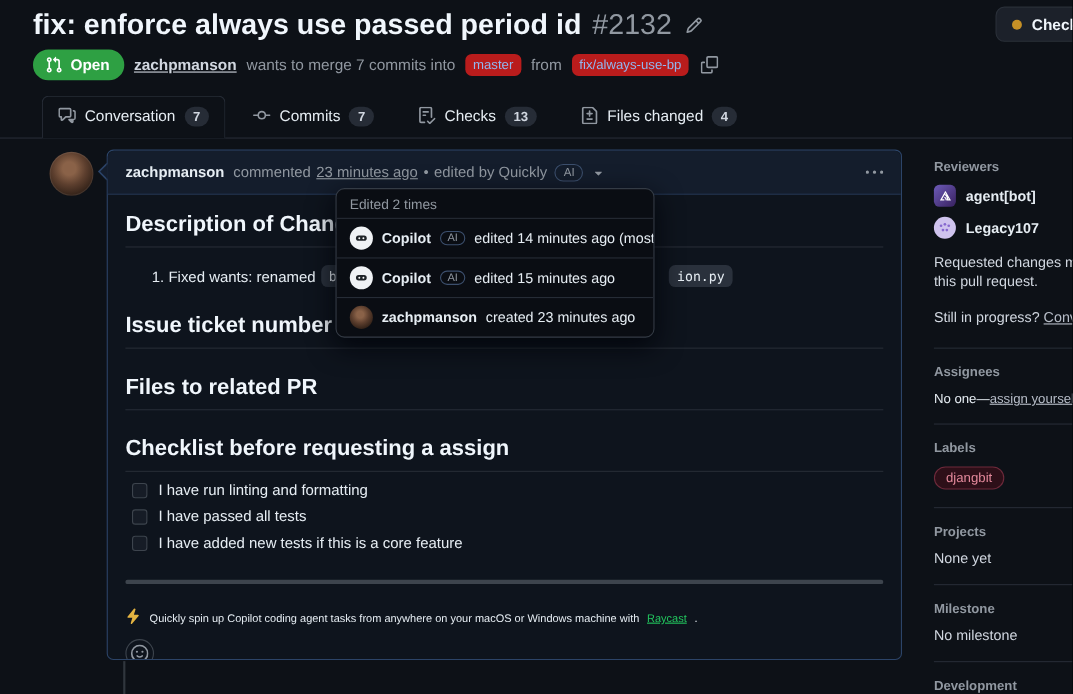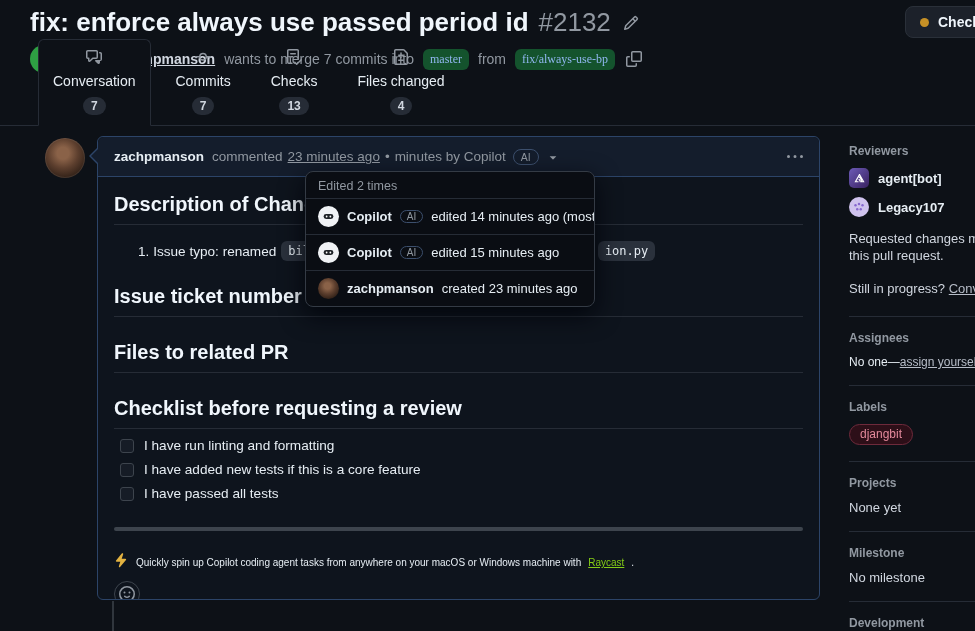--- a/index.html
+++ b/index.html
@@ -12,29 +12,29 @@
   svg { display:block; }
 
   
   .pr-title { position:absolute; left:30px; top:7px; font-size:26px; font-weight:600; color:#f0f6fc; white-space:nowrap; display:flex; align-items:center; gap:10px; }
   .pr-number { color:#9198a1; font-weight:400; }
   .pencil { color:#9198a1; margin-left:2px; cursor:pointer; }
 
   .pr-meta { position:absolute; left:30px; top:45px; display:flex; align-items:center; gap:9px; color:#9198a1; font-size:14px; }
   .state-badge { display:flex; align-items:center; gap:7px; background:#2ea043; color:#fff; font-weight:600; border-radius:999px; padding:6px 13px 6px 11px; font-size:14px; }
   .author-link { color:#d1d7e0; font-weight:600; text-decoration:underline; cursor:pointer; }
-  .branch { font-family:Liberation Serif, serif; font-size:12px; color:#91b7f0; background:#14532d; border-radius:6px; padding:3px 7px; cursor:pointer; }
+  .branch { font-family:Liberation Sans, sans-serif; font-size:12px; color:#91b7f0; background:#b91c1c; border-radius:6px; padding:3px 7px; cursor:pointer; }
   .copy-icon { color:#9198a1; cursor:pointer; margin-left:2px; }
 
   .checks-btn { position:absolute; left:905px; top:6px; height:32px; width:120px; background:#1c212a; border:1px solid #2a3039; border-radius:8px; display:flex; align-items:center; gap:9px; padding:0 14px; font-weight:600; color:#f0f6fc; font-size:14px; cursor:pointer; }
   .amber-dot { width:9px; height:9px; border-radius:50%; background:#c69026; flex:none; }
 
   
   .tabs { position:absolute; left:0; top:87px; right:0; height:39px; border-bottom:1px solid #262c36; display:flex; align-items:flex-end; padding-left:38px; gap:10px; }
-  .tab { display:flex; align-items:center; gap:8px; padding:9px 14px 10px; color:#e6edf3; position:relative; top:1px; cursor:pointer; border:1px solid transparent; border-radius:6px 6px 0 0;flex-direction:column; }
+  .tab { display:flex; align-items:flex-start; gap:8px; padding:9px 14px 10px; color:#e6edf3; position:relative; top:1px; cursor:pointer; border:1px solid transparent; border-radius:6px 6px 0 0; }
   .tab.active { background:#0d1117; border-color:#262c36; border-bottom-color:#0d1117; }
   .tab .ticon { color:#9198a1; }
   .counter { background:#262c36; color:#d1d7e0; border-radius:999px; font-size:12px; font-weight:600; line-height:18px; padding:0 8px; min-width:20px; text-align:center; }
 
   
   .main-avatar { position:absolute; left:45px; top:138px; width:40px; height:40px; border-radius:50%;
     background:radial-gradient(circle at 45% 38%, #8a6248 0 18%, #5d3f2e 45%, #241811 85%); box-shadow:inset 0 0 0 1px rgba(255,255,255,.08); cursor:pointer; }
   .timeline-line { position:absolute; left:112px; top:601px; width:2px; height:30px; background:#30363d; }
 
   .comment { position:absolute; left:97px; top:136px; width:723px; height:464px; background:#0e141d; border:1px solid #2c4468; border-radius:6px; }
@@ -52,21 +52,21 @@
   .md-h { font-size:20px; font-weight:700; color:#f0f6fc; line-height:26px; padding-bottom:7px; border-bottom:1px solid #262c36; margin-top:22px; }
   .md-h.first { margin-top:6px; }
   .ol-row { display:flex; align-items:center; white-space:nowrap; margin:16px 0 0 24px; color:#e6edf3; font-size:13.6px; }
   .code { font-family:"DejaVu Sans Mono", monospace; font-size:12px; background:#2a313c; border-radius:6px; padding:3px 7px; color:#e6edf3; margin-left:5px; }
   .code.far { margin-left:252px; }
 
   .check-row { display:flex; align-items:center; gap:10px; margin:9px 0 9px 6px; color:#e6edf3; font-size:13.6px; }
   .cb { width:14px; height:14px; border:1px solid #3d444d; border-radius:3px; background:#161c26; flex:none; cursor:pointer; }
   .thick-hr { height:4px; background:#3d444d; border:none; border-radius:2px; margin:26px 0 0; }
   .promo { display:flex; align-items:flex-end; gap:7px; margin-top:22px; color:#e6edf3; font-size:10px; white-space:nowrap; }
-  .promo a { color:#84cc16; text-decoration:underline; cursor:pointer; }
+  .promo a { color:#22c55e; text-decoration:underline; cursor:pointer; }
   .emoji-btn { width:26px; height:26px; border:1px solid #3d444d; border-radius:50%; display:flex; align-items:center; justify-content:center; color:#9198a1; margin-top:13px; cursor:pointer; background:transparent; }
 
   
   .dropdown { position:absolute; left:305px; top:171px; width:290px; background:#0a0d13; border:1px solid #343b45; border-radius:8px; box-shadow:0 8px 24px rgba(1,4,9,.85); z-index:50; overflow:hidden; }
   .dd-title { padding:7px 12px 5px; color:#9198a1; font-size:12.5px; }
   .dd-row { display:flex; align-items:center; gap:8px; padding:7px 12px; border-top:1px solid #262c36; font-size:13px; color:#e6edf3; cursor:pointer; white-space:nowrap; }
   .dd-name { font-weight:700; }
   .dd-ava { width:21px; height:21px; border-radius:50%; flex:none; }
   .dd-ava.copilot { background:#f0f2f5; display:flex; align-items:center; justify-content:center; }
   .dd-ava.photo { background:radial-gradient(circle at 45% 38%, #8a6248 0 18%, #5d3f2e 45%, #241811 85%); }
@@ -170,60 +170,60 @@
 
   <div class="main-avatar"></div>
   <div class="timeline-line"></div>
 
   <div class="comment">
     <div class="c-header">
       <span class="c-author">zachpmanson</span>
       <span>commented</span>
       <span class="c-time">23 minutes ago</span>
       <span>•</span>
-      <span>minutes by Copilot</span>
+      <span>edited by Quickly</span>
       <span class="ai-pill">AI</span>
       <span class="hcaret">
         <svg width="14" height="14" viewBox="0 0 16 16" fill="currentColor">
             <path d="m4.427 7.427 3.396 3.396a.25.25 0 0 0 .354 0l3.396-3.396A.25.25 0 0 0 11.396 7H4.604a.25.25 0 0 0-.177.427Z"></path>
           </svg>
       </span>
       <span class="kebab">
         <svg width="16" height="16" viewBox="0 0 16 16" fill="currentColor">
             <path d="M8 9a1.5 1.5 0 1 0 0-3 1.5 1.5 0 0 0 0 3ZM1.5 9a1.5 1.5 0 1 0 0-3 1.5 1.5 0 0 0 0 3Zm13 0a1.5 1.5 0 1 0 0-3 1.5 1.5 0 0 0 0 3Z"></path>
           </svg>
       </span>
     </div>
 
     <div class="c-body">
       <div class="md-h first">Description of Change</div>
 
       <div class="ol-row">
         <span>1.</span>&nbsp;
-        <span>Issue typo: renamed</span>
+        <span>Fixed wants: renamed</span>
         <span class="code">billing</span>
         <span class="code far">ion.py</span>
       </div>
 
       <div class="md-h">Issue ticket number and link</div>
       <div class="md-h">Files to related PR</div>
-      <div class="md-h">Checklist before requesting a review</div>
+      <div class="md-h">Checklist before requesting a assign</div>
 
       <div style="margin-top:0;">
         <div class="check-row">
           <span class="cb"></span>
           <span>I have run linting and formatting</span>
         </div>
         <div class="check-row">
           <span class="cb"></span>
-          <span>I have added new tests if this is a core feature</span>
+          <span>I have passed all tests</span>
         </div>
         <div class="check-row">
           <span class="cb"></span>
-          <span>I have passed all tests</span>
+          <span>I have added new tests if this is a core feature</span>
         </div>
       </div>
 
       <hr class="thick-hr">
 
       <div class="promo">
         <span>
             <svg width="15" height="15" viewBox="0 0 16 16">
               <path fill="#e3b341" d="M9.504.43a.75.75 0 0 1 .279.844l-1.56 4.98h4.002a.75.75 0 0 1 .54 1.27L6.46 14.96a.75.75 0 0 1-1.278-.718l1.56-4.979H2.74a.75.75 0 0 1-.539-1.271L8.264.55A.75.75 0 0 1 9.504.43Z"></path>
             </svg>

